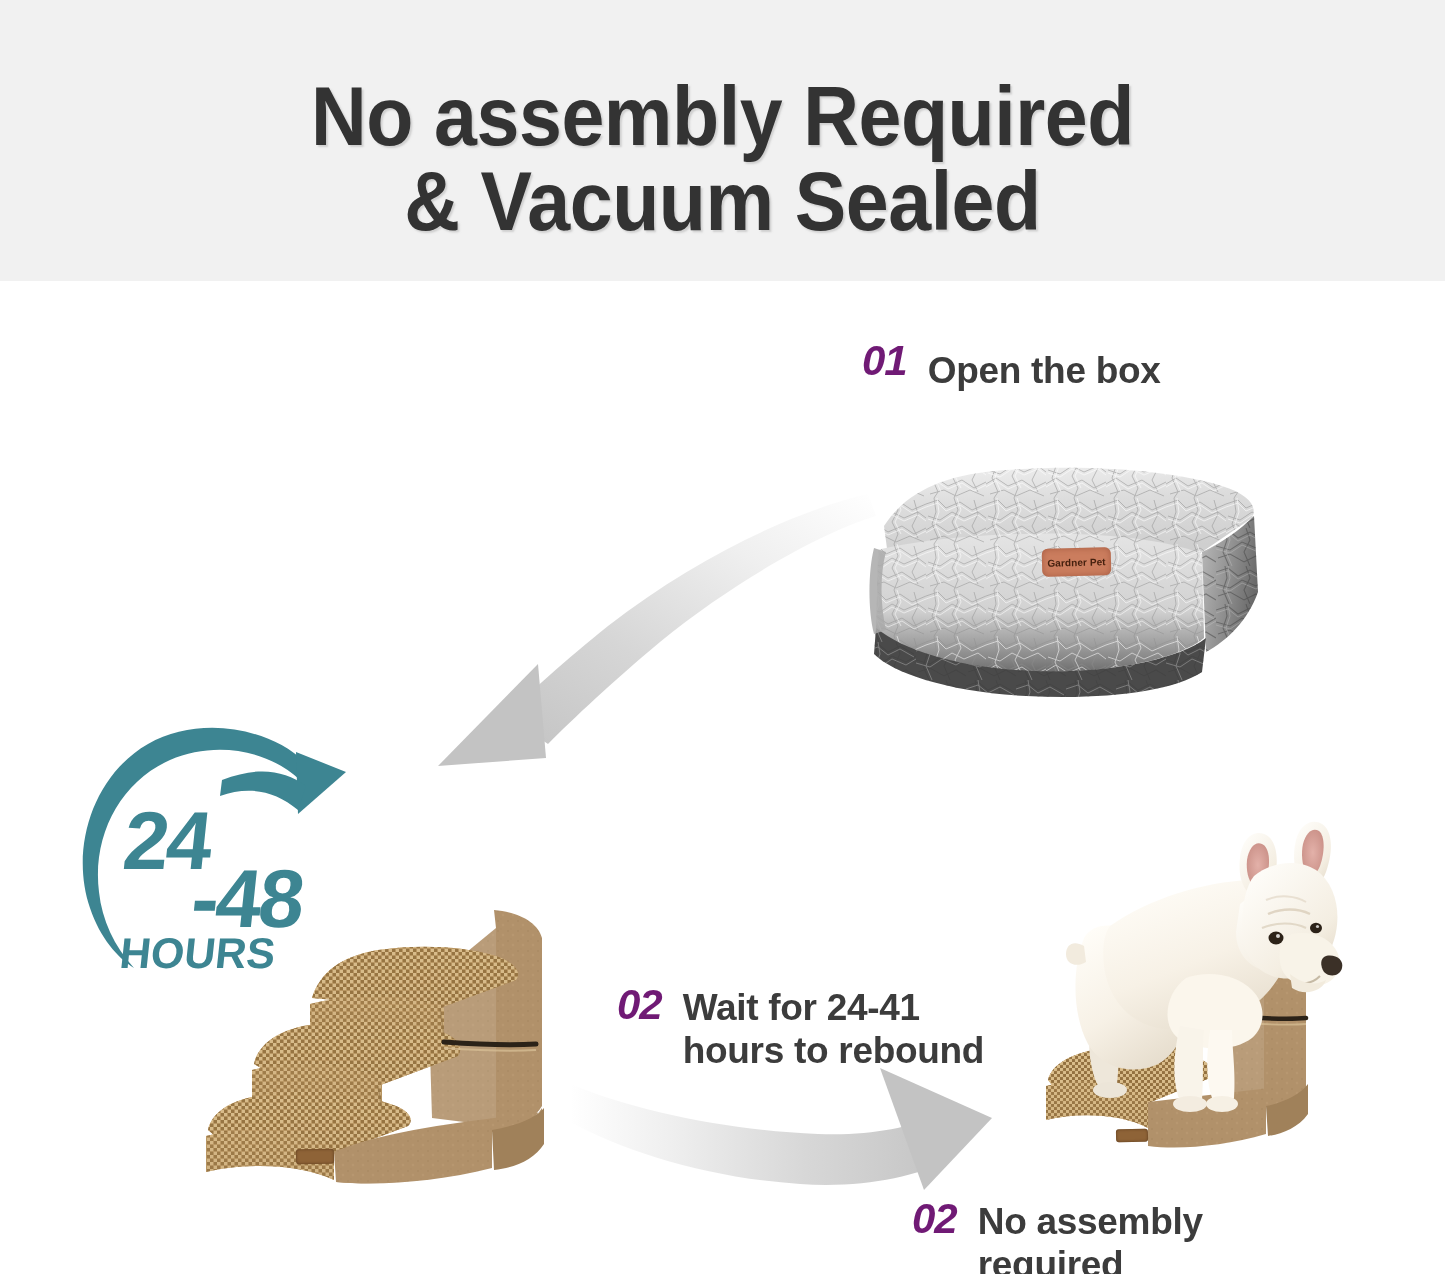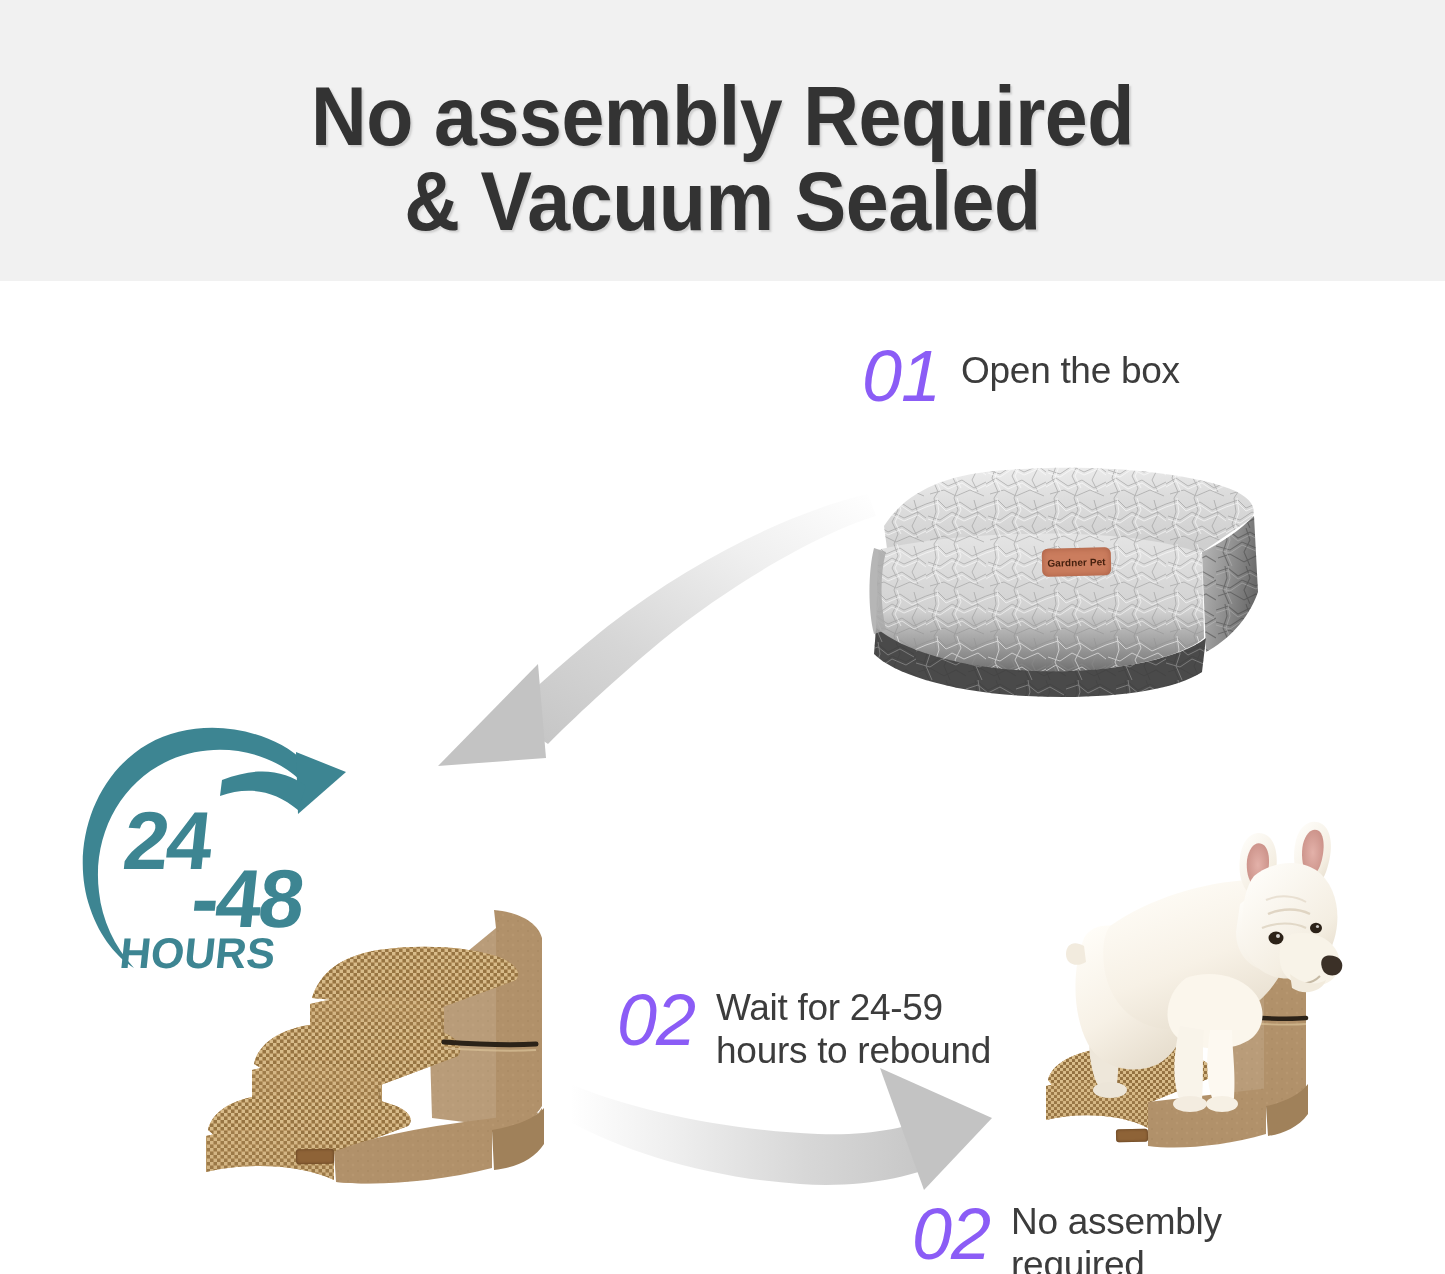--- a/index.html
+++ b/index.html
@@ -46,31 +46,31 @@
   }
 
   
   .step {
     position: absolute;
     display: flex;
     align-items: flex-start;
   }
   .step-num {
     font-family: "Liberation Sans", sans-serif;
-    font-weight: normal;
+    font-weight: bold;
     font-style: italic;
-    font-size: 72px;
+    font-size: 42px;
     line-height: 1;
-    color: #8b5cf6;
+    color: #701a75;
     letter-spacing: -1px;
     flex: 0 0 auto;
   }
   .step-text {
     font-family: "Liberation Sans", sans-serif;
-    font-weight: normal;
+    font-weight: bold;
     font-size: 37px;
     line-height: 1.16;
     color: #3c3c3c;
     white-space: pre-line;
     padding-top: 10px;
     margin-left: 21px;
     letter-spacing: -0.3px;
   }
 
   #step-01 { left: 862px; top: 340px; }
@@ -201,21 +201,21 @@
 &amp; Vacuum Sealed</div>
   </div>
 
   <div class="step" id="step-01">
     <span class="step-num">01</span>
     <span class="step-text">Open the box</span>
   </div>
 
   <div class="step" id="step-02">
     <span class="step-num">02</span>
-    <span class="step-text">Wait for 24-59
+    <span class="step-text">Wait for 24-41
 hours to rebound</span>
   </div>
 
   <div class="step" id="step-03">
     <span class="step-num">02</span>
     <span class="step-text">No assembly
 required</span>
   </div>
 
   <div class="badge">

